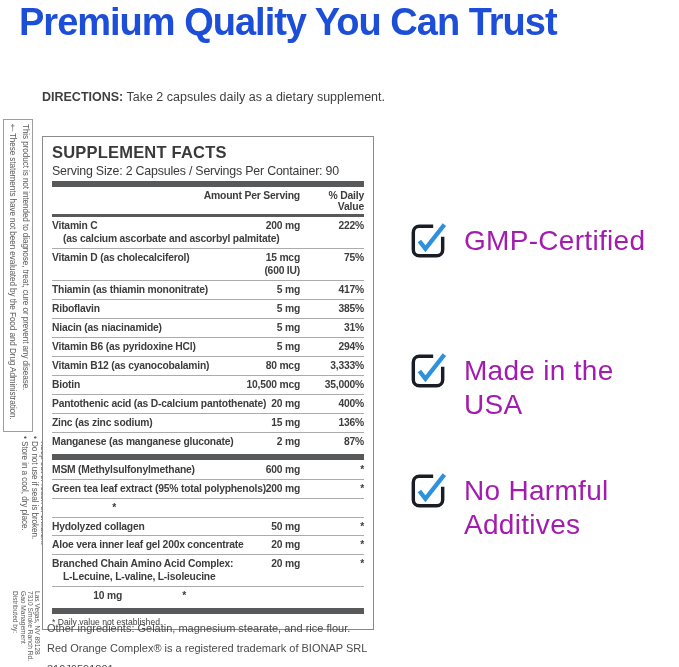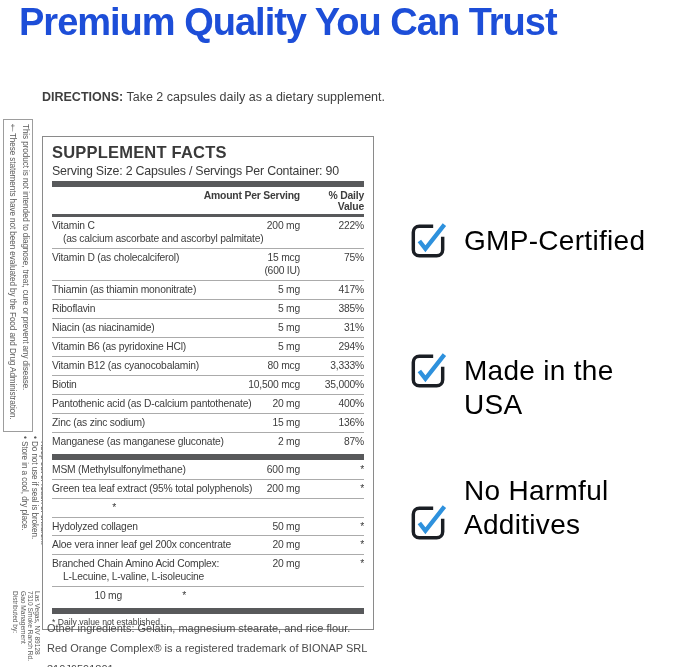--- a/index.html
+++ b/index.html
@@ -42,39 +42,39 @@
   .facts-title { font-size:16.5px; font-weight:bold; letter-spacing:0.2px; color:#3a3a3a; }
   .facts-serving { font-size:12.4px; margin-top:2px; color:#3a3a3a; letter-spacing:-0.2px; white-space:nowrap; }
   .bar  { height:6px; background:#58595b; margin:3px 0 0 0; }
   .bar2 { height:3px; background:#58595b; }
   .facts-header { display:flex; font-size:10.4px; font-weight:bold; padding:3px 0 2px 0; letter-spacing:-0.2px; }
   .facts-header .sp { flex:1; }
   .facts-header .ha { width:120px; text-align:right; }
   .facts-header .hd { width:64px;  text-align:right; }
 
   .frow { display:flex; padding:3px 0 2px 0; border-top:1px solid #ababab;
-          font-size:10.3px; line-height:1.26; letter-spacing:-0.2px; }
+          font-size:10.3px; line-height:1.26; letter-spacing:-0.2px;font-weight:bold; }
   .frow.nb { border-top:none; }
   .fname { flex:1 1 0; min-width:0; }
   .fname div { white-space:nowrap; }
   .fname .fsub { padding-left:11px; }
   .famt { width:70px; text-align:right; flex:none; }
   .fdv  { width:64px; text-align:right; flex:none; }
   .facts-footnote { font-size:8.6px; padding-top:3px; color:#3d3d3d; }
 
   
   .below-panel { position:absolute; left:47px; top:618px; width:330px;
                  font-size:11px; line-height:1.85; color:#4a4a4a; }
 
   
   .feature { position:absolute; display:flex; align-items:flex-start; gap:17px; }
-  .feature .label { font-size:28px; color:#000000; letter-spacing:0.3px; line-height:1.22; margin-top:2px; }
+  .feature .label { font-size:28px; color:#a21caf; letter-spacing:0.3px; line-height:1.22; margin-top:2px; }
   .f1 { left:409px; top:222px; }
   .f2 { left:409px; top:352px; }
-  .f3 { left:409px; top:472px;align-items:flex-end; }
+  .f3 { left:409px; top:472px; }
   .f3 .label { width:200px; }
   .check-icon { width:38px; height:38px; flex:none; }
 </style>
 </head>
 <body>
 
 <div class="canvas">
 
   <div class="main-heading">Premium Quality You Can Trust</div>
 

